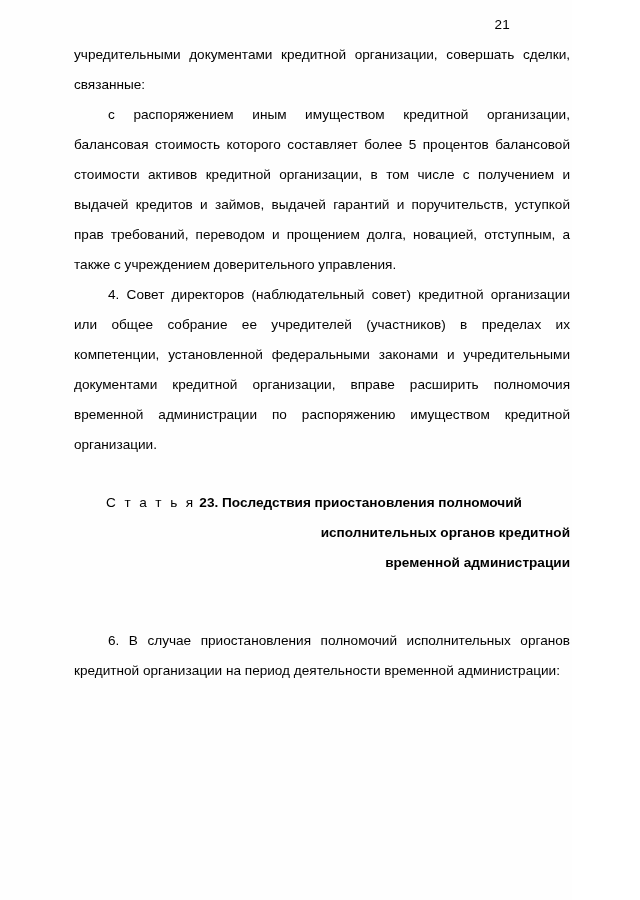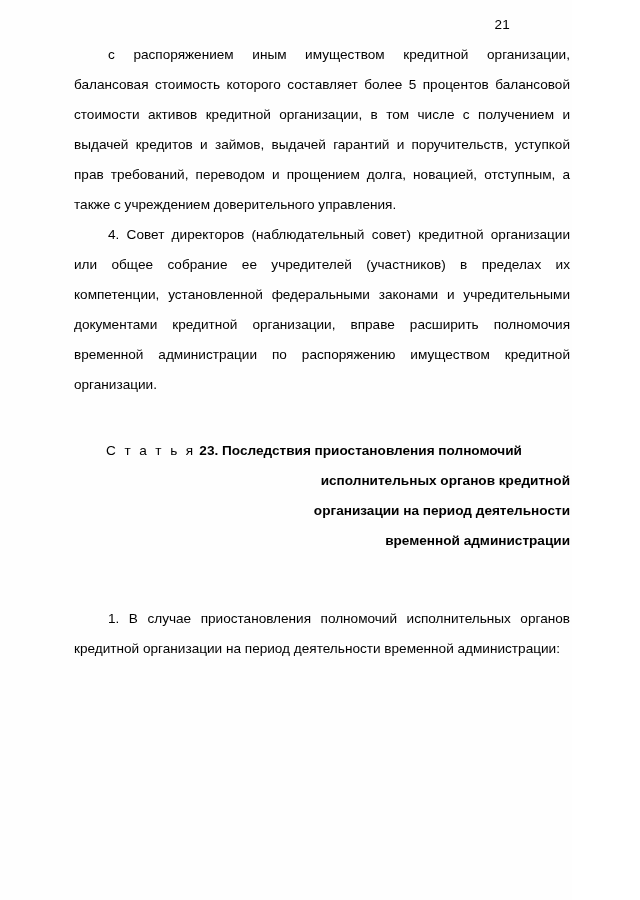--- a/index.html
+++ b/index.html
@@ -43,21 +43,21 @@
     line-height: 30px;
     text-align: justify;
     text-justify: inter-word;
     text-indent: 34px;
     hyphens: none;
   }
   p.body-par.no-indent {
     text-indent: 0;
   }
   .article-block {
-    margin-top: 36px;
+    margin-top: 28px;
     width: 496px;
   }
   .article-line {
     font-size: 13.6px;
     line-height: 30px;
     font-weight: bold;
   }
   .article-line .spaced {
     font-weight: normal;
     letter-spacing: 2.4px;
@@ -75,35 +75,35 @@
 </style>
 </head>
 <body>
 
 <div class="page">
 
   <div class="page-number">21</div>
 
   <div class="content">
 
+    <p class="body-par no-indent">учредительными документами кредитной организации, совершать сделки, связанные:</p>
 
 
     <p class="body-par">с распоряжением иным имуществом кредитной организации, балансовая стоимость которого составляет более 5 процентов балансовой стоимости активов кредитной организации, в том числе с получением и выдачей кредитов и займов, выдачей гарантий и поручительств, уступкой прав требований, переводом и прощением долга, новацией, отступным, а также с учреждением доверительного управления.</p>
 
     <p class="body-par">4. Совет директоров (наблюдательный совет) кредитной организации или общее собрание ее учредителей (участников) в пределах их компетенции, установленной федеральными законами и учредительными документами кредитной организации, вправе расширить полномочия временной администрации по распоряжению имуществом кредитной организации.</p>
 
     <div class="article-block">
       <div class="article-line first">
         <span class="spaced">С т а т ь я</span>
         <span>23.</span>
         <span>Последствия приостановления полномочий</span>
       </div>
       <div class="article-line cont">исполнительных органов кредитной</div>
-      <div class="article-line cont">организации на период деятельности</div>
       <div class="article-line cont">временной администрации</div>
     </div>
 
     <div class="tail-block">
-      <p class="body-par">1. В случае приостановления полномочий исполнительных органов кредитной организации на период деятельности временной администрации:</p>
+      <p class="body-par">6. В случае приостановления полномочий исполнительных органов кредитной организации на период деятельности временной администрации:</p>
     </div>
 
   </div>
 </div>
 
 </body></html>

